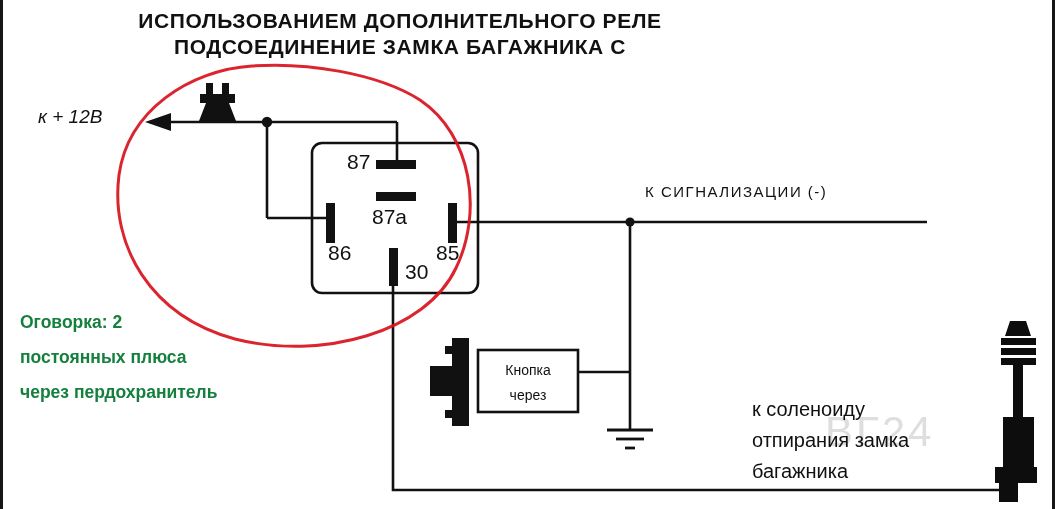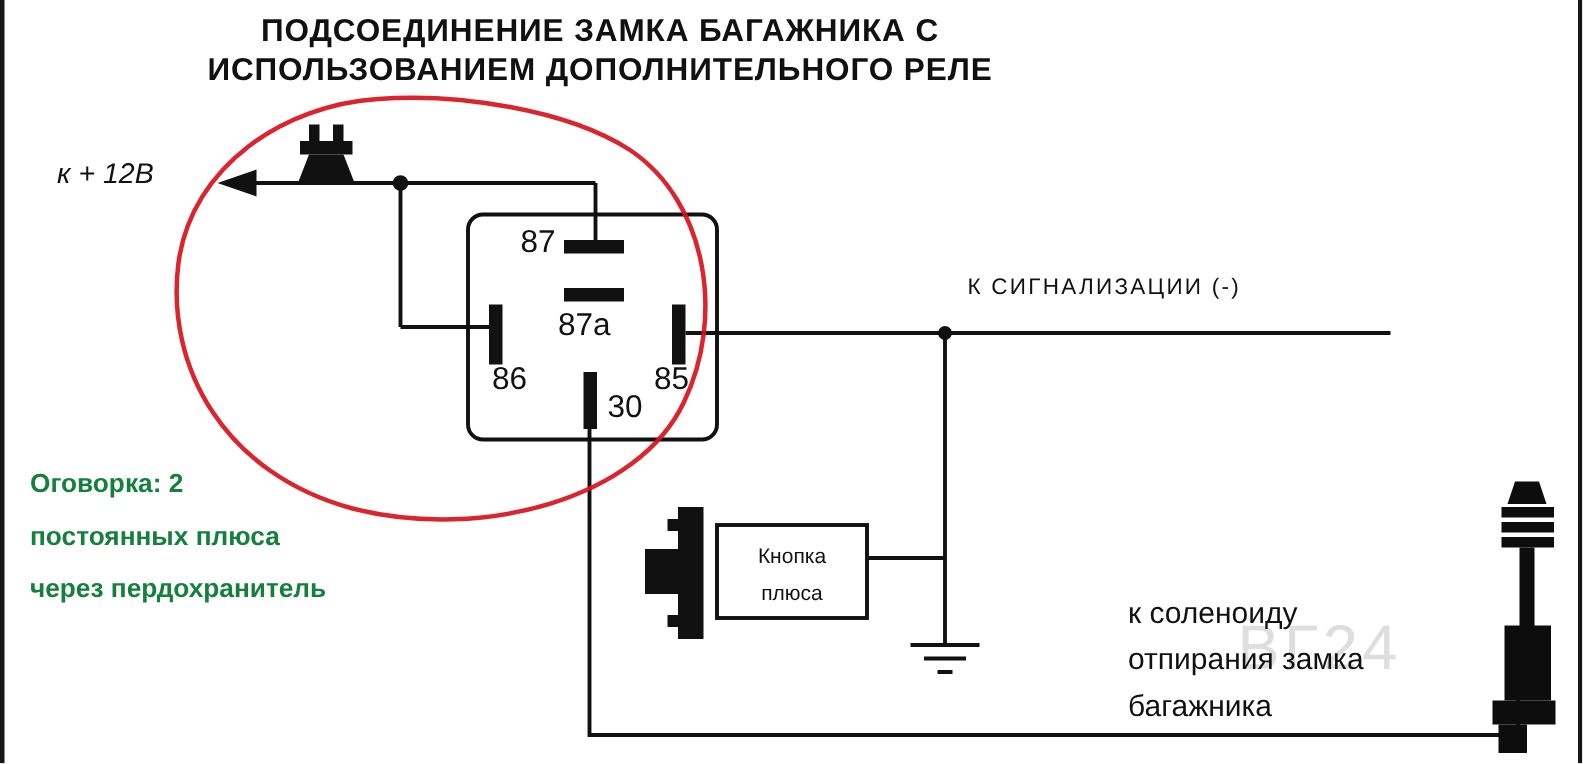--- a/index.html
+++ b/index.html
@@ -120,37 +120,37 @@
     <path d="M252,66 C190,70 128,110 119,175
              C110,245 150,316 235,339
              C322,361 426,332 456,268
              C483,212 472,135 420,100
              C378,73 305,62 252,66 Z" fill="none" stroke="#d8121c" stroke-width="3" stroke-linecap="round" opacity="0.92"></path>
   </svg>
 
   <div id="watermark" class="abs">ВГ24</div>
 
   <div id="title" class="txt">
+    <div>ИСПОЛЬЗОВАНИЕМ ДОПОЛНИТЕЛЬНОГО РЕЛЕ</div>
     <div>ПОДСОЕДИНЕНИЕ ЗАМКА БАГАЖНИКА С</div>
-    <div>ИСПОЛЬЗОВАНИЕМ ДОПОЛНИТЕЛЬНОГО РЕЛЕ</div>
   </div>
 
   <div id="power-label" class="txt">к + 12В</div>
 
   <div id="alarm-label" class="txt">К СИГНАЛИЗАЦИИ (-)</div>
 
   <div id="pin87" class="txt pin">87</div>
   <div id="pin87a" class="txt pin">87а</div>
   <div id="pin86" class="txt pin">86</div>
   <div id="pin85" class="txt pin">85</div>
   <div id="pin30" class="txt pin">30</div>
 
   <div id="button-label" class="txt">
     <div>Кнопка</div>
-    <div>плюса</div>
+    <div>через</div>
   </div>
 
   <div id="note" class="txt">
     <div>Оговорка: 2</div>
     <div>постоянных плюса</div>
     <div>через пердохранитель</div>
   </div>
 
   <div id="solenoid-label" class="txt">
     <div>к  соленоиду</div>

